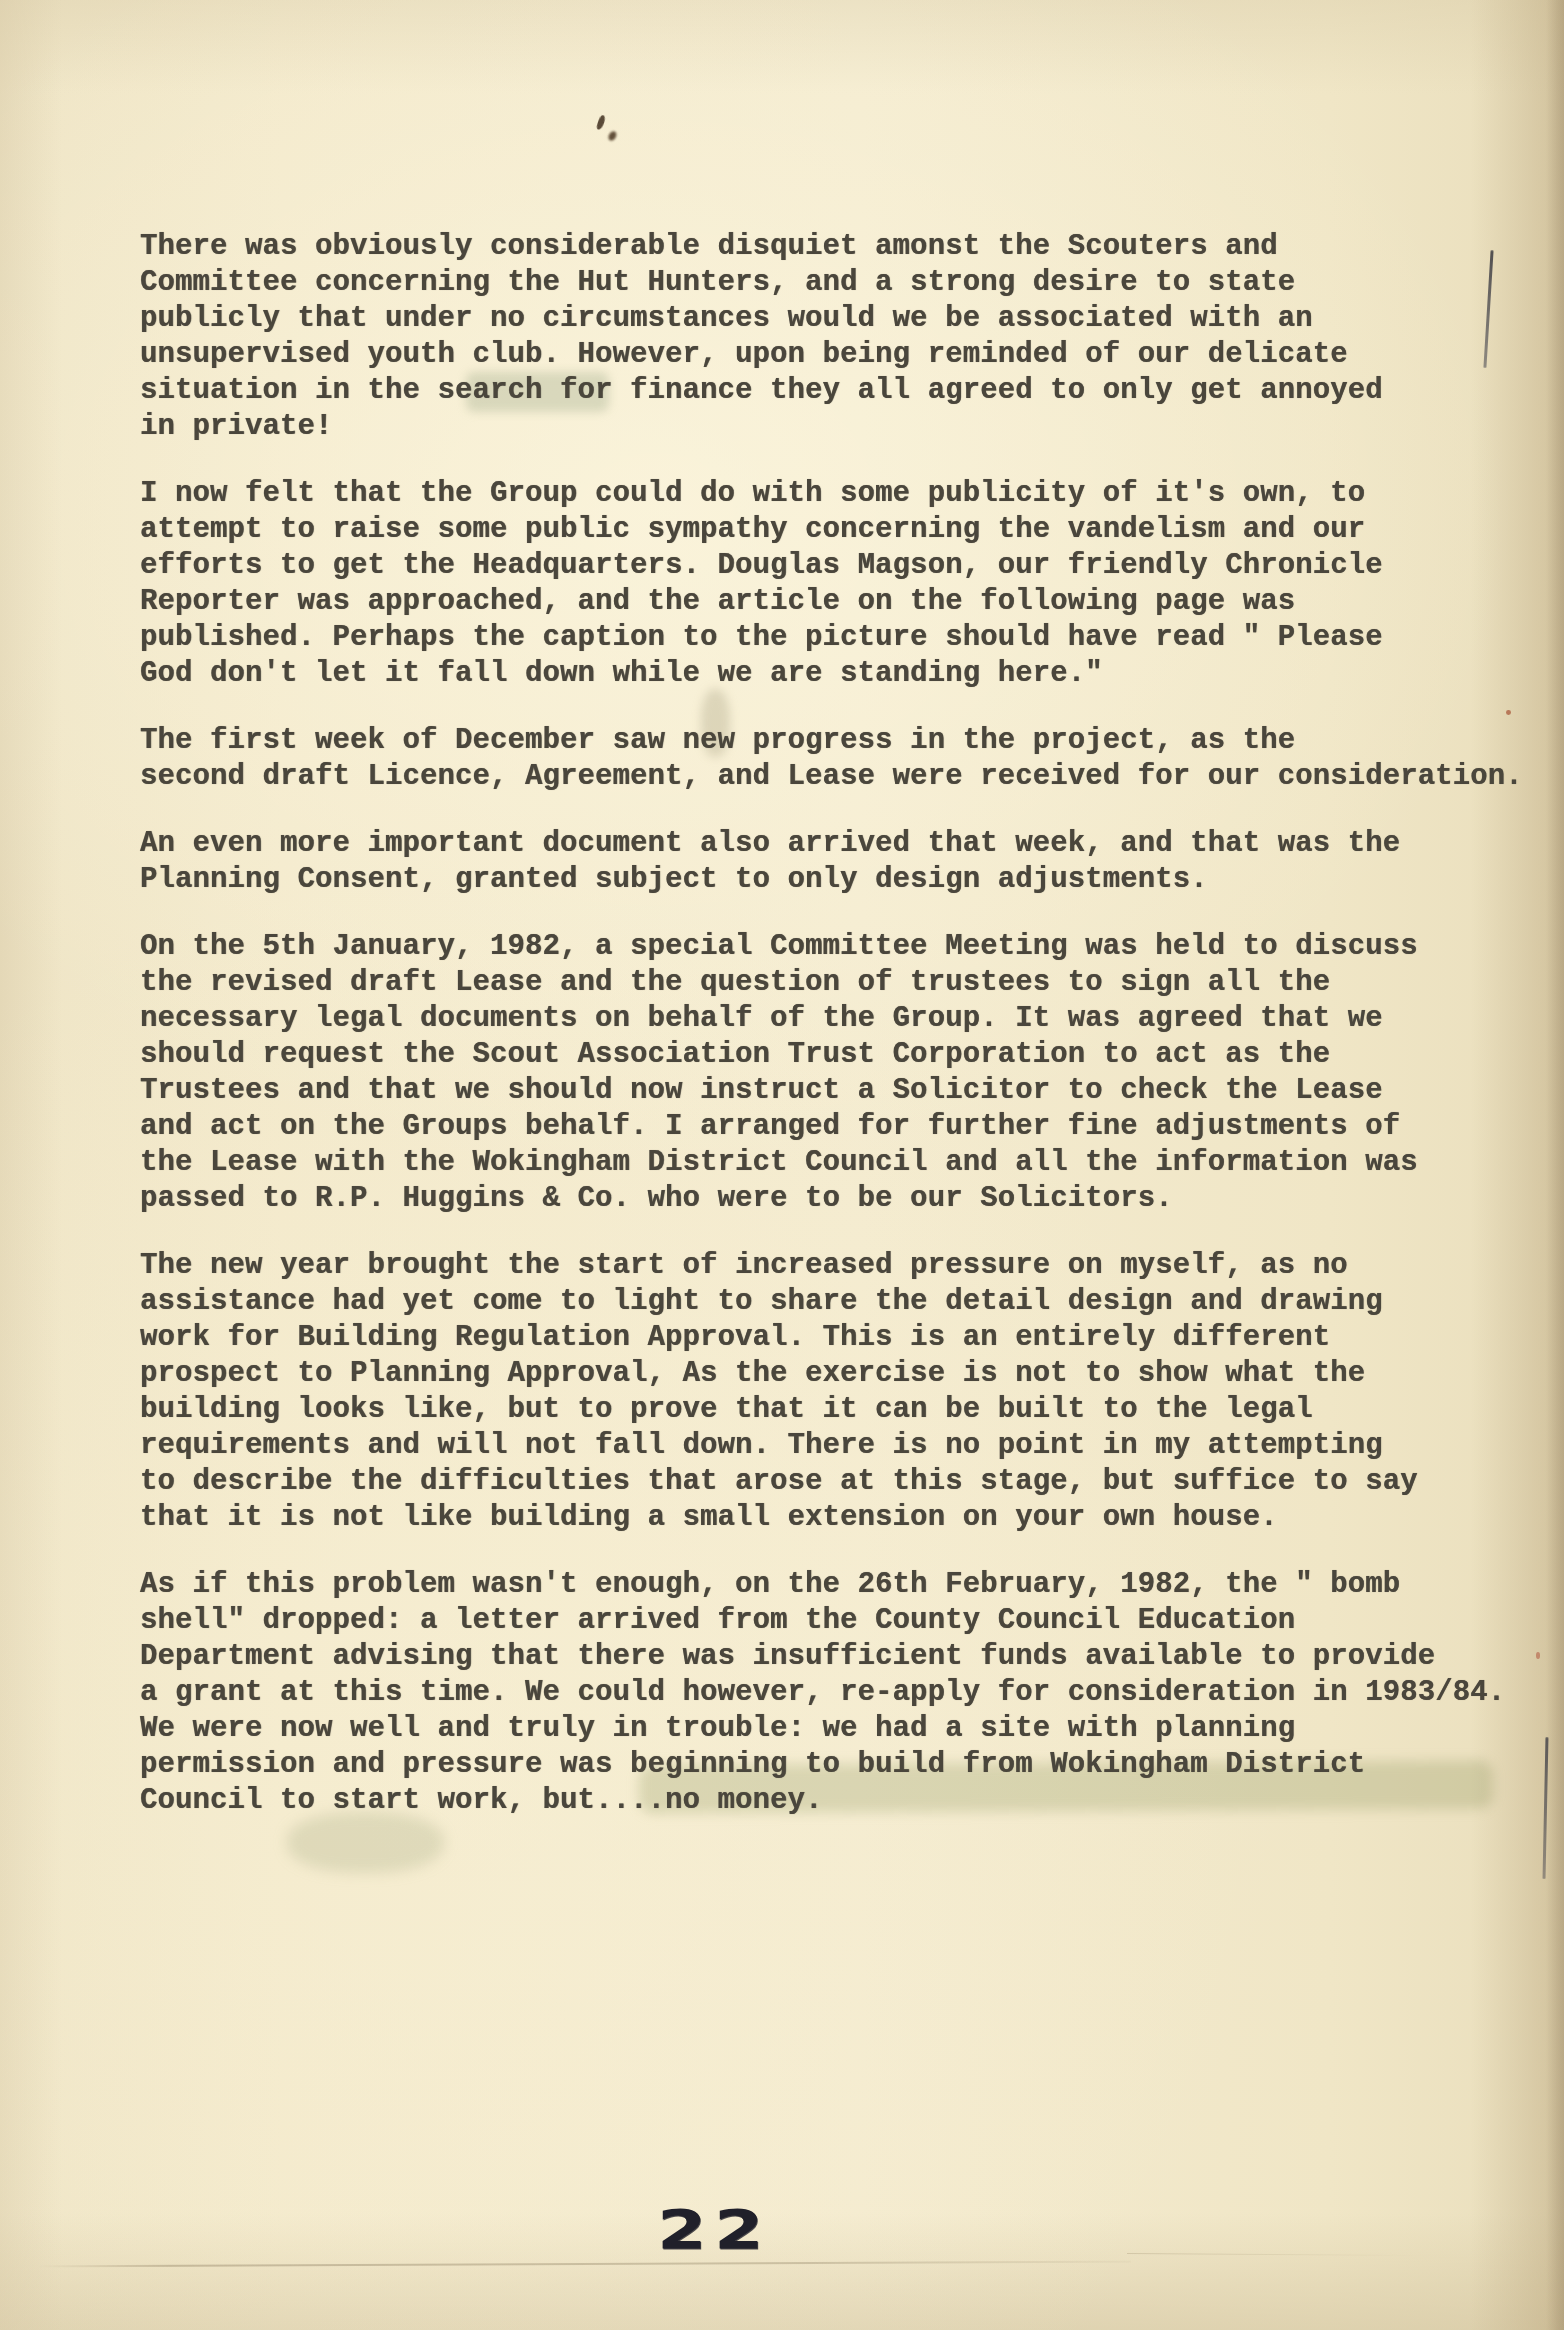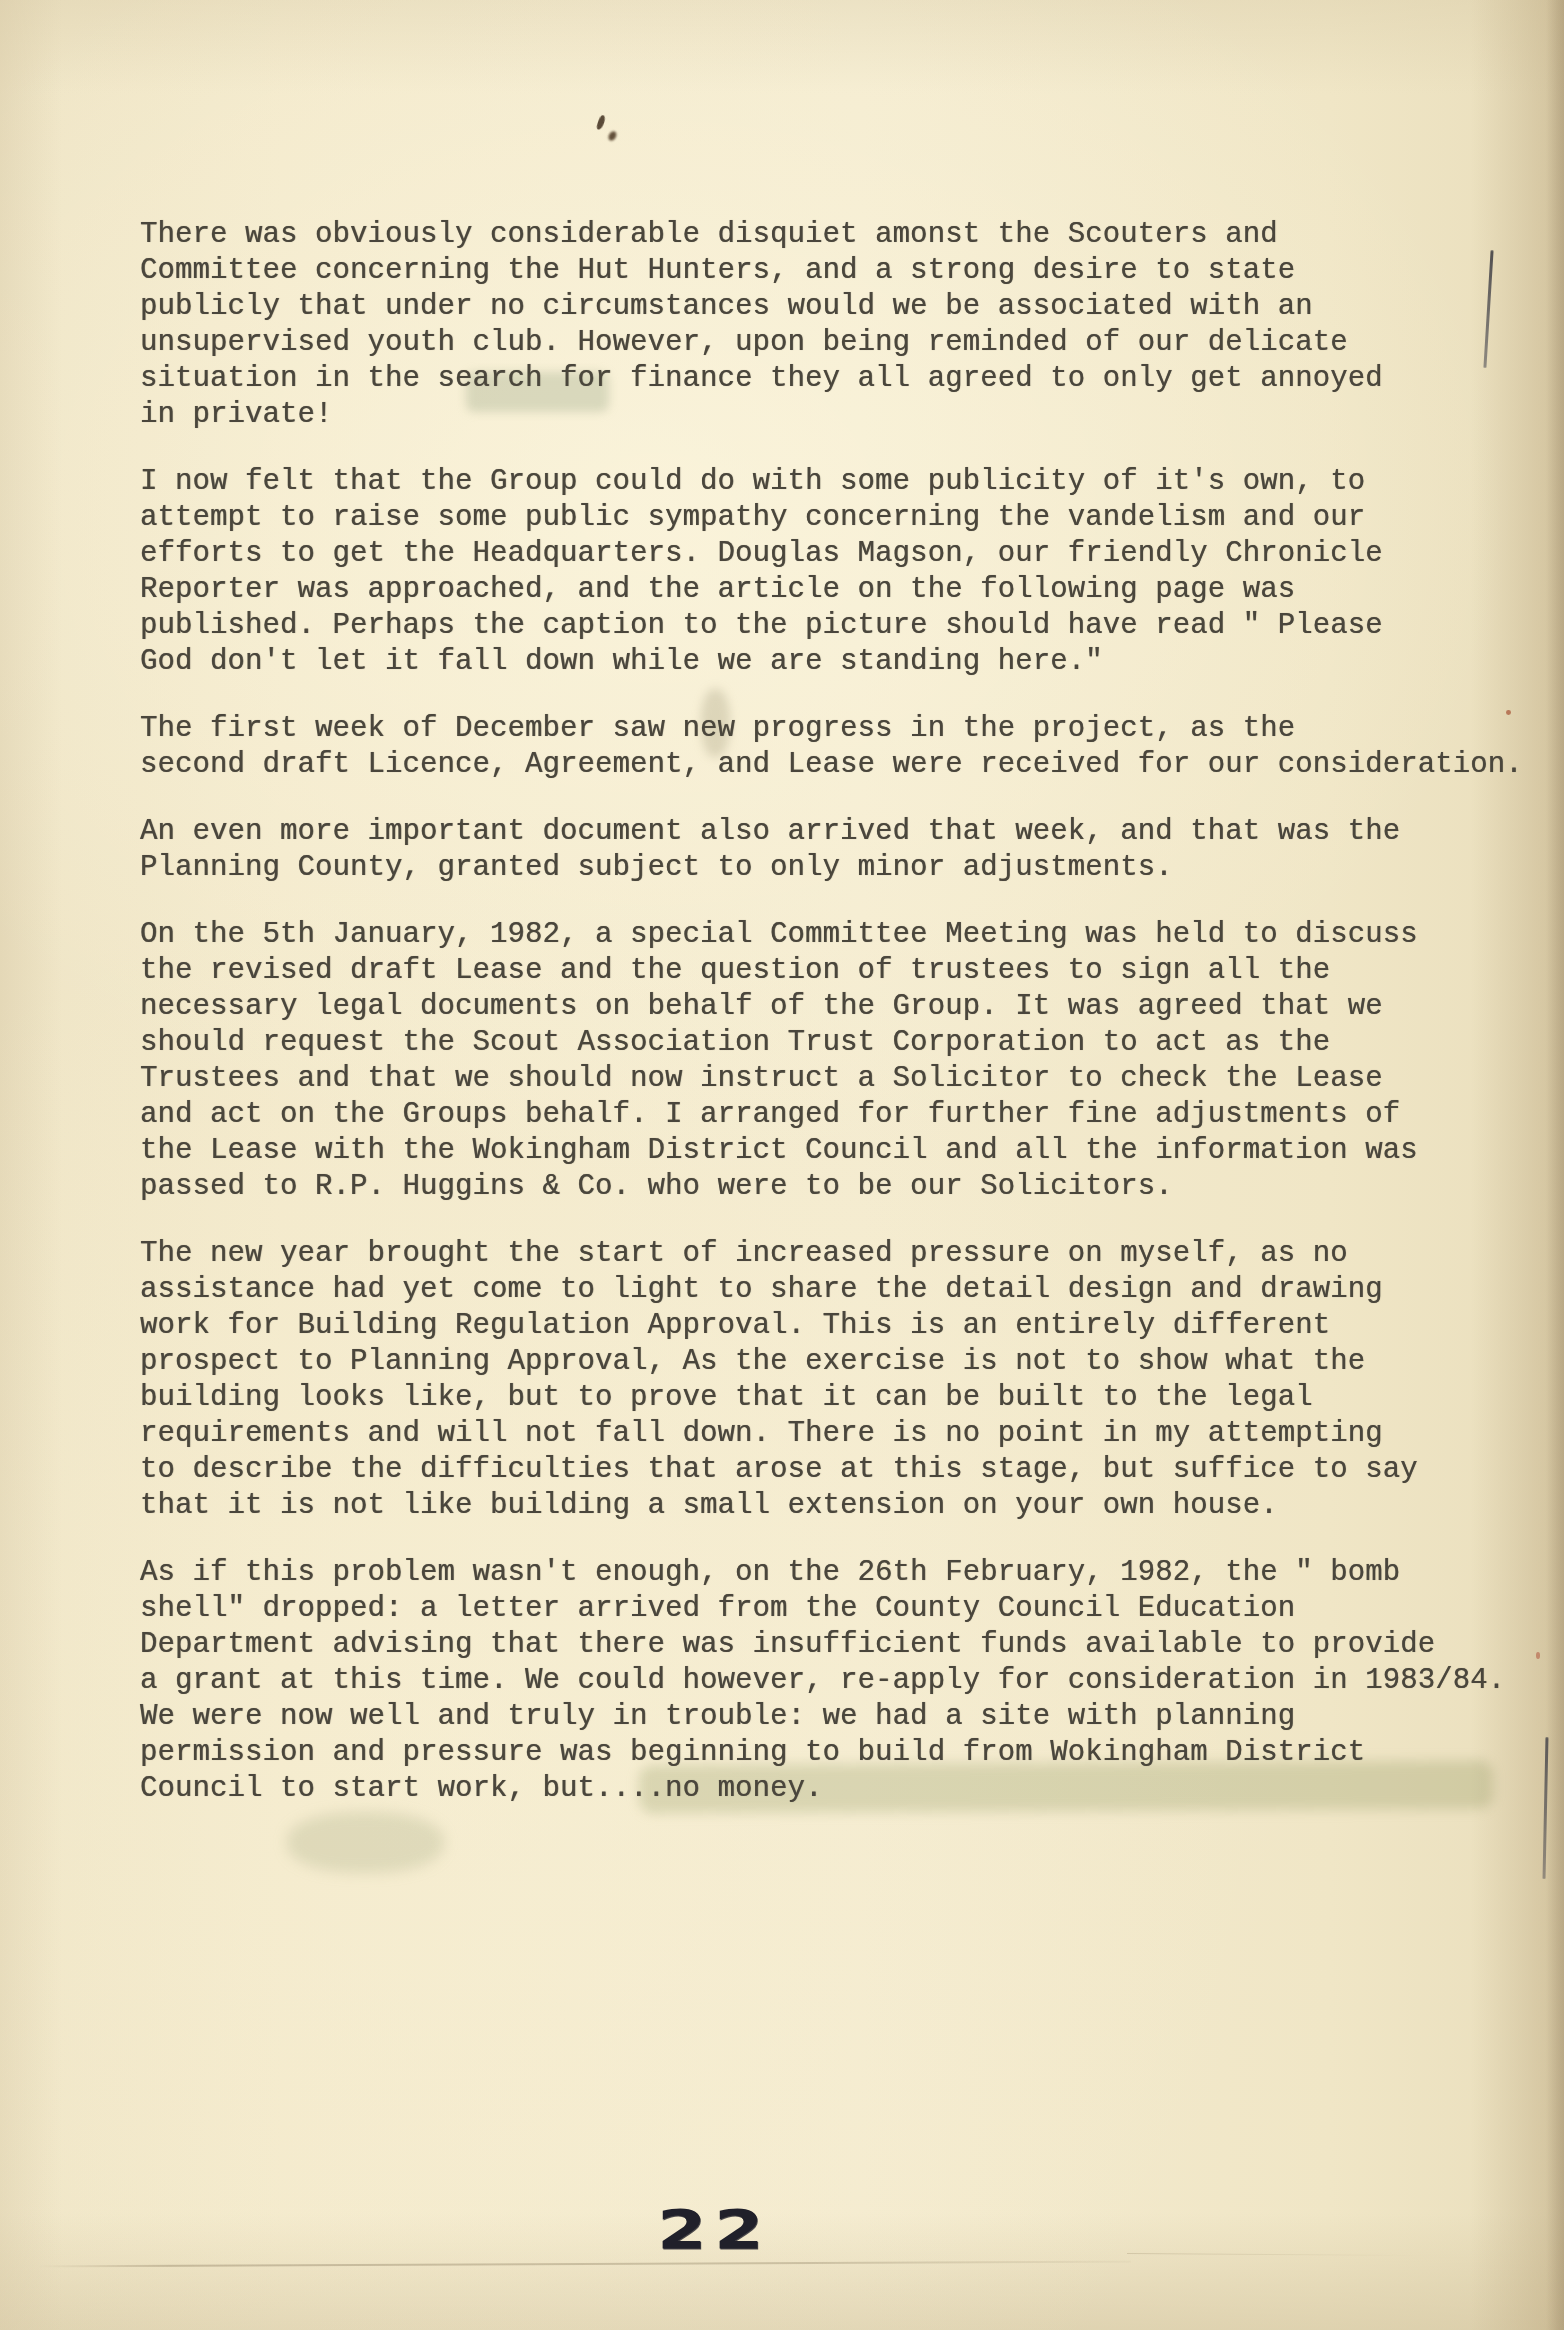--- a/index.html
+++ b/index.html
@@ -16,23 +16,23 @@
       radial-gradient(ellipse 1230px 956px at 42% 22%, rgba(255,250,228,0.55), rgba(255,250,228,0) 70%),
       radial-gradient(ellipse 1093px 1230px at 30% 75%, rgba(250,243,216,0.4), rgba(250,243,216,0) 75%),
       linear-gradient(90deg, rgba(215,200,165,0.45) 0%, rgba(215,200,165,0) 4%, rgba(215,200,165,0) 94%, rgba(188,168,128,0.5) 99.6%),
       linear-gradient(0deg, rgba(205,190,152,0.5) 0%, rgba(205,190,152,0) 5%, rgba(205,190,152,0) 96%, rgba(214,200,164,0.35) 100%),
       linear-gradient(90deg, #efe5c6 0%, #f3e9cb 18%, #f4ebcf 55%, #f0e6c6 85%, #e9debc 100%);
   }
   .text-block {
     position:absolute; left:140px; top:213px; width:1394px;
   }
   .para {
-    margin:4px 0 31px 0;
+    margin:16px 0 31px 0;
     font-family:"Liberation Mono", monospace;
-    font-weight:normal;
+    font-weight:bold;
     font-size:29px;
     line-height:36px;
     letter-spacing:0.1px;
     white-space:pre;
     color:#4a463c;
     text-shadow:0.4px 0.4px 0.7px rgba(74,70,60,0.65), -0.2px 0 0.4px rgba(74,70,60,0.35);
   }
   .page-number {
     position:absolute; left:657px; top:2198px;
     font-family:"DejaVu Sans", sans-serif;
@@ -124,21 +124,21 @@
 in private!</p>
     <p class="para">I now felt that the Group could do with some publicity of it's own, to
 attempt to raise some public sympathy concerning the vandelism and our
 efforts to get the Headquarters. Douglas Magson, our friendly Chronicle
 Reporter was approached, and the article on the following page was
 published. Perhaps the caption to the picture should have read " Please
 God don't let it fall down while we are standing here."</p>
     <p class="para">The first week of December saw new progress in the project, as the
 second draft Licence, Agreement, and Lease were received for our consideration.</p>
     <p class="para">An even more important document also arrived that week, and that was the
-Planning County, granted subject to only minor adjustments.</p>
+Planning Consent, granted subject to only design adjustments.</p>
     <p class="para">On the 5th January, 1982, a special Committee Meeting was held to discuss
 the revised draft Lease and the question of trustees to sign all the
 necessary legal documents on behalf of the Group. It was agreed that we
 should request the Scout Association Trust Corporation to act as the
 Trustees and that we should now instruct a Solicitor to check the Lease
 and act on the Groups behalf. I arranged for further fine adjustments of
 the Lease with the Wokingham District Council and all the information was
 passed to R.P. Huggins &amp; Co. who were to be our Solicitors.</p>
     <p class="para">The new year brought the start of increased pressure on myself, as no
 assistance had yet come to light to share the detail design and drawing

